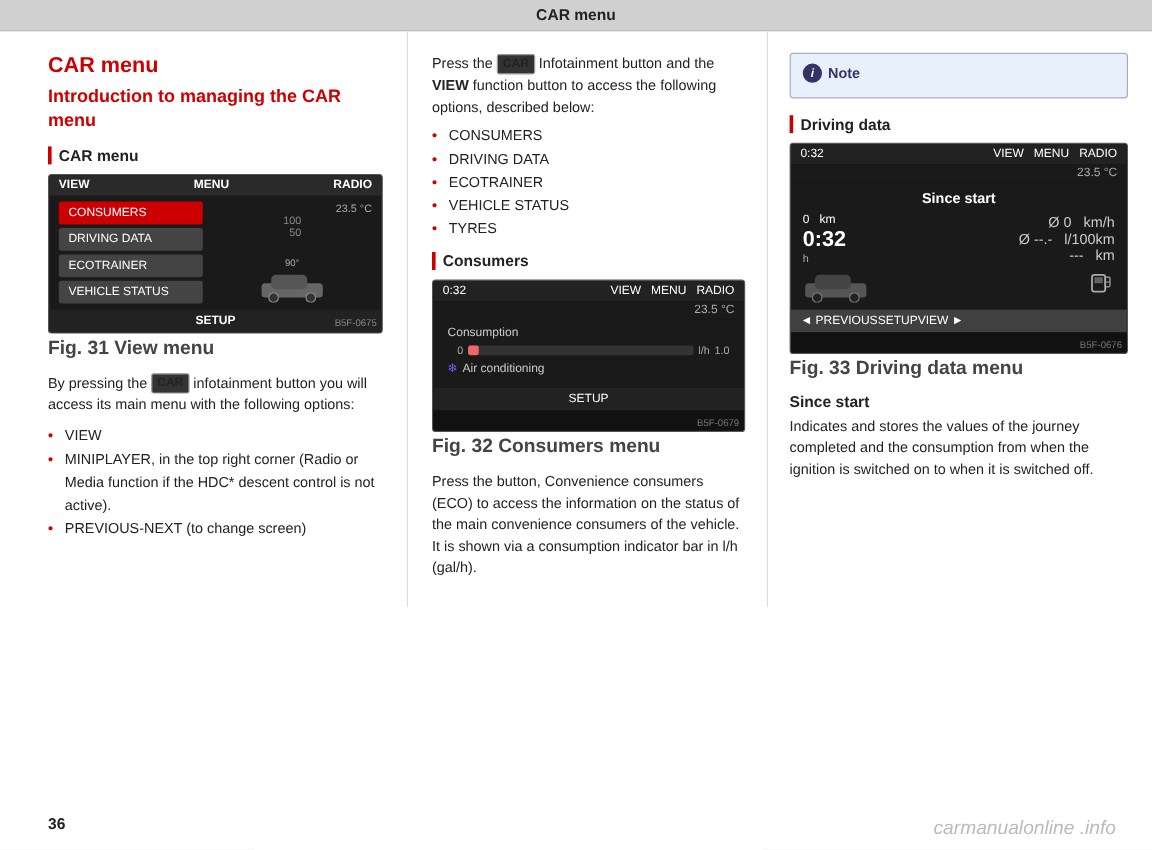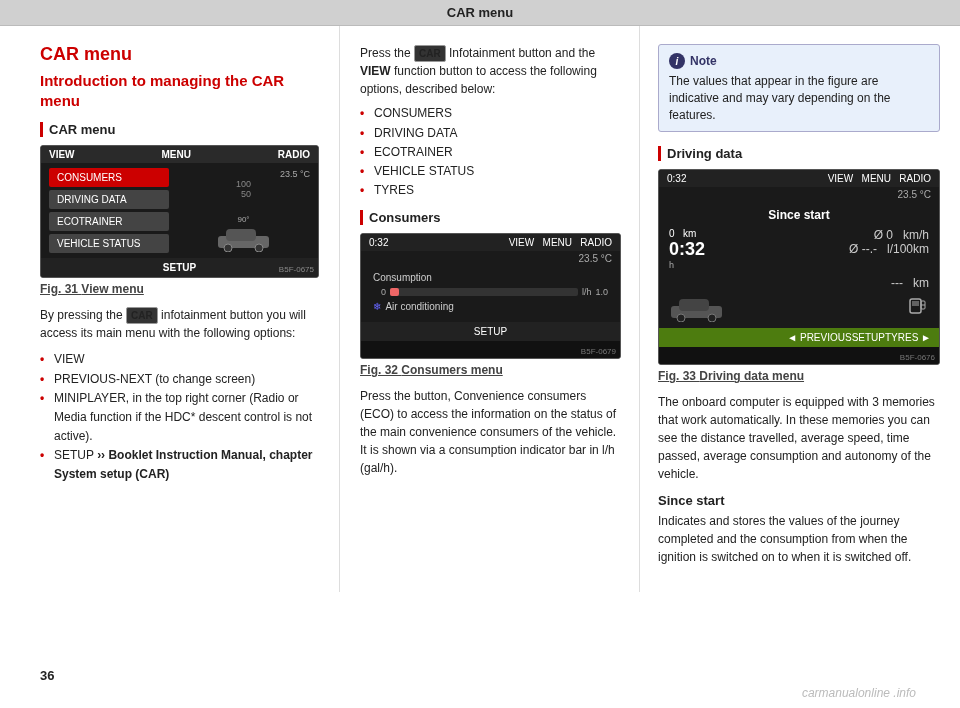--- a/index.html
+++ b/index.html
@@ -117,25 +117,24 @@
     .screen-bottom {
       display: flex;
       justify-content: center;
       background: #222;
       color: #fff;
       font-size: 10px;
       padding: 4px;
       font-weight: bold;
     }
     .fig-label {
-      font-size: 12px;
+      font-size: 16px;
       color: #444;
       margin-bottom: 10px;
       margin-top: 2px;
-      text-decoration: underline;
     }
     .fig-label span { font-weight: bold; }
     .body-text {
       font-size: 12px;
       line-height: 1.5;
       margin-bottom: 8px;
       color: #222;
     }
     .bullet-list {
       list-style: none;
@@ -309,39 +308,39 @@
       justify-content: space-between;
       margin-top: 4px;
     }
     .drv-fuel {
       color: #ccc;
       font-size: 10px;
       text-align: right;
     }
     .drv-bottom {
       display: flex;
-      justify-content: flex-end;
-      background: #4d7c0f;
+      justify-content: flex-start;
+      background: #404040;
       color: #fff;
       font-size: 10px;
       padding: 4px 8px;
     }
     .page-number {
       position: absolute;
-      bottom: 25px;
+      bottom: 14px;
       left: 40px;
       font-size: 13px;
       font-weight: bold;
       color: #222;
     }
     .watermark {
       position: absolute;
       bottom: 8px;
-      right: 44px;
-      font-size: 12px;
+      right: 30px;
+      font-size: 16px;
       color: #bbb;
       font-style: italic;
     }
     .bsf-label {
       position: absolute;
       bottom: 3px;
       right: 4px;
       font-size: 8px;
       color: #888;
     }
@@ -426,23 +425,22 @@
         <span>Fig. 31</span>
         <span>View menu</span>
       </div>
 
       <p class="body-text">
         By pressing the <span class="car-inline">CAR</span> infotainment button you will access its main menu with the following options:
       </p>
 
       <ul class="bullet-list">
         <li>VIEW</li>
+        <li>MINIPLAYER, in the top right corner (Radio or Media function if the HDC* descent control is not active).</li>
         <li>PREVIOUS-NEXT (to change screen)</li>
-        <li>MINIPLAYER, in the top right corner (Radio or Media function if the HDC* descent control is not active).</li>
-        <li>SETUP <span class="bold-link">›› Booklet Instruction Manual, chapter System setup (CAR)</span></li>
       </ul>
     </div>
 
     <div class="middle-column">
       <p class="middle-text">
         Press the <span class="car-inline">CAR</span> Infotainment button and the <strong>VIEW</strong> function button to access the following options, described below:
       </p>
 
       <ul class="bullet-list">
         <li>CONSUMERS</li>
@@ -500,21 +498,20 @@
       <p class="middle-text">Press the button, Convenience consumers (ECO) to access the information on the status of the main convenience consumers of the vehicle. It is shown via a consumption indicator bar in l/h (gal/h).</p>
     </div>
 
     <div class="right-column">
 
       <div class="note-box">
         <div class="note-header">
           <div class="note-icon">i</div>
           <span>Note</span>
         </div>
-        <p class="note-text">The values that appear in the figure are indicative and may vary depending on the features.</p>
       </div>
 
       <div class="section-label">Driving data</div>
 
       <div class="screen-wrapper">
         <div class="driving-screen">
           <div class="drv-topbar">
             <span>0:32</span>
             <span>VIEW &nbsp; MENU &nbsp; RADIO</span>
           </div>
@@ -525,21 +522,21 @@
             <div class="drv-title">Since start</div>
             <div class="drv-stats">
               <div class="drv-left">
                 <div>0 &nbsp; km</div>
                 <div class="drv-big">0:32</div>
                 <div style="font-size:9px;color:#aaa;">h</div>
               </div>
               <div class="drv-right">
                 <div>Ø 0 &nbsp; km/h</div>
                 <div>Ø --.- &nbsp; l/100km</div>
-                <div style="margin-top:20px;">--- &nbsp; km</div>
+                <div style="margin-top:0;">--- &nbsp; km</div>
               </div>
             </div>
             <div class="drv-car-row">
 
               <svg width="55" height="28" viewBox="0 0 55 28">
                 <rect x="2" y="12" width="51" height="12" rx="3" fill="#555"></rect>
                 <rect x="10" y="5" width="30" height="12" rx="4" fill="#444"></rect>
                 <circle cx="12" cy="24" r="4" fill="#222" stroke="#777" stroke-width="1"></circle>
                 <circle cx="43" cy="24" r="4" fill="#222" stroke="#777" stroke-width="1"></circle>
               </svg>
@@ -550,34 +547,33 @@
                   <rect x="5" y="5" width="7" height="5" fill="#aaa" opacity="0.5"></rect>
                   <rect x="14" y="5" width="4" height="8" rx="1" fill="none" stroke="#aaa" stroke-width="1"></rect>
                   <line x1="14" y1="9" x2="18" y2="9" stroke="#aaa" stroke-width="1"></line>
                 </svg>
               </div>
             </div>
           </div>
           <div class="drv-bottom">
             <span>◄ PREVIOUS</span>
             <span>SETUP</span>
-            <span>TYRES ►</span>
+            <span>VIEW ►</span>
           </div>
           <div style="text-align:right;background:#111;padding:1px 4px;">
             <span style="font-size:8px;color:#777;">B5F-0676</span>
           </div>
         </div>
       </div>
 
       <div class="fig-label">
         <span>Fig. 33</span>
         <span>Driving data menu</span>
       </div>
 
-      <p class="body-text">The onboard computer is equipped with 3 memories that work automatically. In these memories you can see the distance travelled, average speed, time passed, average consumption and autonomy of the vehicle.</p>
 
       <div class="since-start-section">
         <div class="since-start-title">Since start</div>
         <p class="body-text">Indicates and stores the values of the journey completed and the consumption from when the ignition is switched on to when it is switched off.</p>
       </div>
     </div>
 
   </div>
 
   <div class="page-number">36</div>

